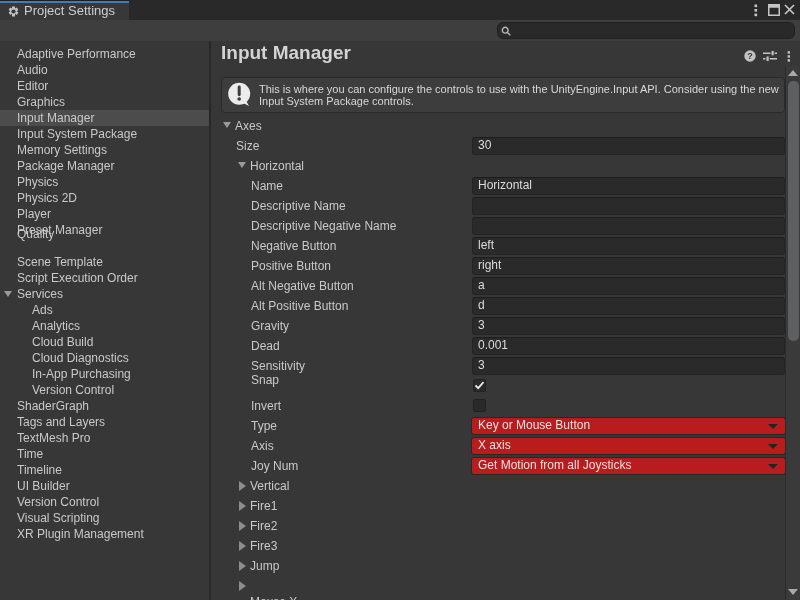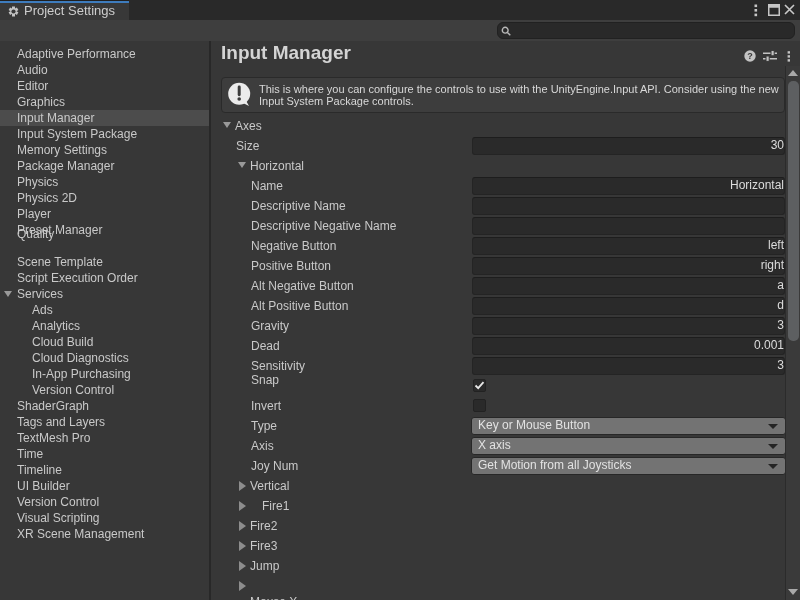--- a/index.html
+++ b/index.html
@@ -14,22 +14,22 @@
 #toolbar{left:0;top:20px;width:800px;height:21px;background:#3e3e3e;}
 #search{left:497px;top:22px;width:298px;height:17px;background:#292929;border:1px solid #212121;border-radius:6px;box-sizing:border-box;}
 
 #sidebar{left:0;top:41px;width:209px;height:559px;background:#373737;}
 #divider{left:209px;top:41px;width:2px;height:559px;background:#282828;}
 #panel{left:211px;top:41px;width:589px;height:559px;background:#373737;}
 .srow{position:absolute;left:0;width:209px;height:16px;}
 .srow span{position:absolute;top:2px;font-size:12px;color:#c9c9c9;line-height:12px;white-space:nowrap;}
 .sel{background:#4c4c4c;}
 
-.fld{position:absolute;left:472px;width:313px;height:18px;background:#2a2a2a;border:1px solid #242424;border-top-color:#1d1d1d;border-radius:3px;box-sizing:border-box;font-size:12px;color:#dcdcdc;line-height:15px;padding-left:5px;text-align:right;}
-.dd{position:absolute;left:471px;width:315px;height:18px;background:#737373;border:1px solid #272727;border-radius:3px;box-sizing:border-box;font-size:12px;color:#e2e2e2;line-height:15px;padding-left:6px;}
+.fld{position:absolute;left:472px;width:313px;height:18px;background:#2a2a2a;border:1px solid #242424;border-top-color:#1d1d1d;border-radius:3px;box-sizing:border-box;font-size:12px;color:#dcdcdc;line-height:15px;padding-left:5px;}
+.dd{position:absolute;left:471px;width:315px;height:18px;background:#b91c1c;border:1px solid #272727;border-radius:3px;box-sizing:border-box;font-size:12px;color:#e2e2e2;line-height:15px;padding-left:6px;}
 .dd:after{content:"";position:absolute;right:7px;top:6px;width:0;height:0;border-left:5px solid transparent;border-right:5px solid transparent;border-top:5px solid #242424;}
 .cb{position:absolute;left:473px;width:13px;height:13px;background:#2a2a2a;border:1px solid #222;border-radius:2px;box-sizing:border-box;}
 
 .tri-d{position:absolute;width:0;height:0;border-left:5px solid transparent;border-right:5px solid transparent;border-top:7px solid #999;}
 .tri-r{position:absolute;width:0;height:0;border-top:5px solid transparent;border-bottom:5px solid transparent;border-left:7px solid #8d8d8d;}
 </style>
 </head>
 <body>
 
 <div class="a" id="tabbar"></div>
@@ -151,21 +151,21 @@
     <div class="srow" style="top:478px">
       <span style="left:17px">UI Builder</span>
     </div>
     <div class="srow" style="top:494px">
       <span style="left:17px">Version Control</span>
     </div>
     <div class="srow" style="top:510px">
       <span style="left:17px">Visual Scripting</span>
     </div>
     <div class="srow" style="top:526px">
-      <span style="left:17px">XR Scene Management</span>
+      <span style="left:17px">XR Plugin Management</span>
     </div>
   </div>
 
 <div class="a" style="left:221px;top:43px;font-size:19px;font-weight:bold;color:#d4d4d4;line-height:20px;">Input Manager</div>
 
 <svg class="a" style="left:744px;top:50px" width="12" height="12" viewBox="0 0 12 12">
  <circle cx="6" cy="6" r="5.7" fill="#c3c3c3"></circle>
  <text x="6" y="9" font-family="Liberation Sans" font-size="9" font-weight="bold" fill="#373737" text-anchor="middle">?</text>
 </svg>
 <svg class="a" style="left:763px;top:50px" width="14" height="12" viewBox="0 0 14 12">
@@ -225,21 +225,21 @@
     <div class="cb" style="top:399px"></div>
     <div class="t" style="left:251px;top:420px">Type</div>
     <div class="dd" style="top:417px">Key or Mouse Button</div>
     <div class="t" style="left:251px;top:440px">Axis</div>
     <div class="dd" style="top:437px">X axis</div>
     <div class="t" style="left:251px;top:460px">Joy Num</div>
     <div class="dd" style="top:457px">Get Motion from all Joysticks</div>
     <div class="a tri-r" style="left:239px;top:481px"></div>
     <div class="t" style="left:250px;top:480px">Vertical</div>
     <div class="a tri-r" style="left:239px;top:501px"></div>
-    <div class="t" style="left:262px;top:500px">Fire1</div>
+    <div class="t" style="left:250px;top:500px">Fire1</div>
     <div class="a tri-r" style="left:239px;top:521px"></div>
     <div class="t" style="left:250px;top:520px">Fire2</div>
     <div class="a tri-r" style="left:239px;top:541px"></div>
     <div class="t" style="left:250px;top:540px">Fire3</div>
     <div class="a tri-r" style="left:239px;top:561px"></div>
     <div class="t" style="left:250px;top:560px">Jump</div>
     <div class="a tri-r" style="left:239px;top:581px"></div>
     <div class="t" style="left:250px;top:596px">Mouse X</div>
   </div>
 

